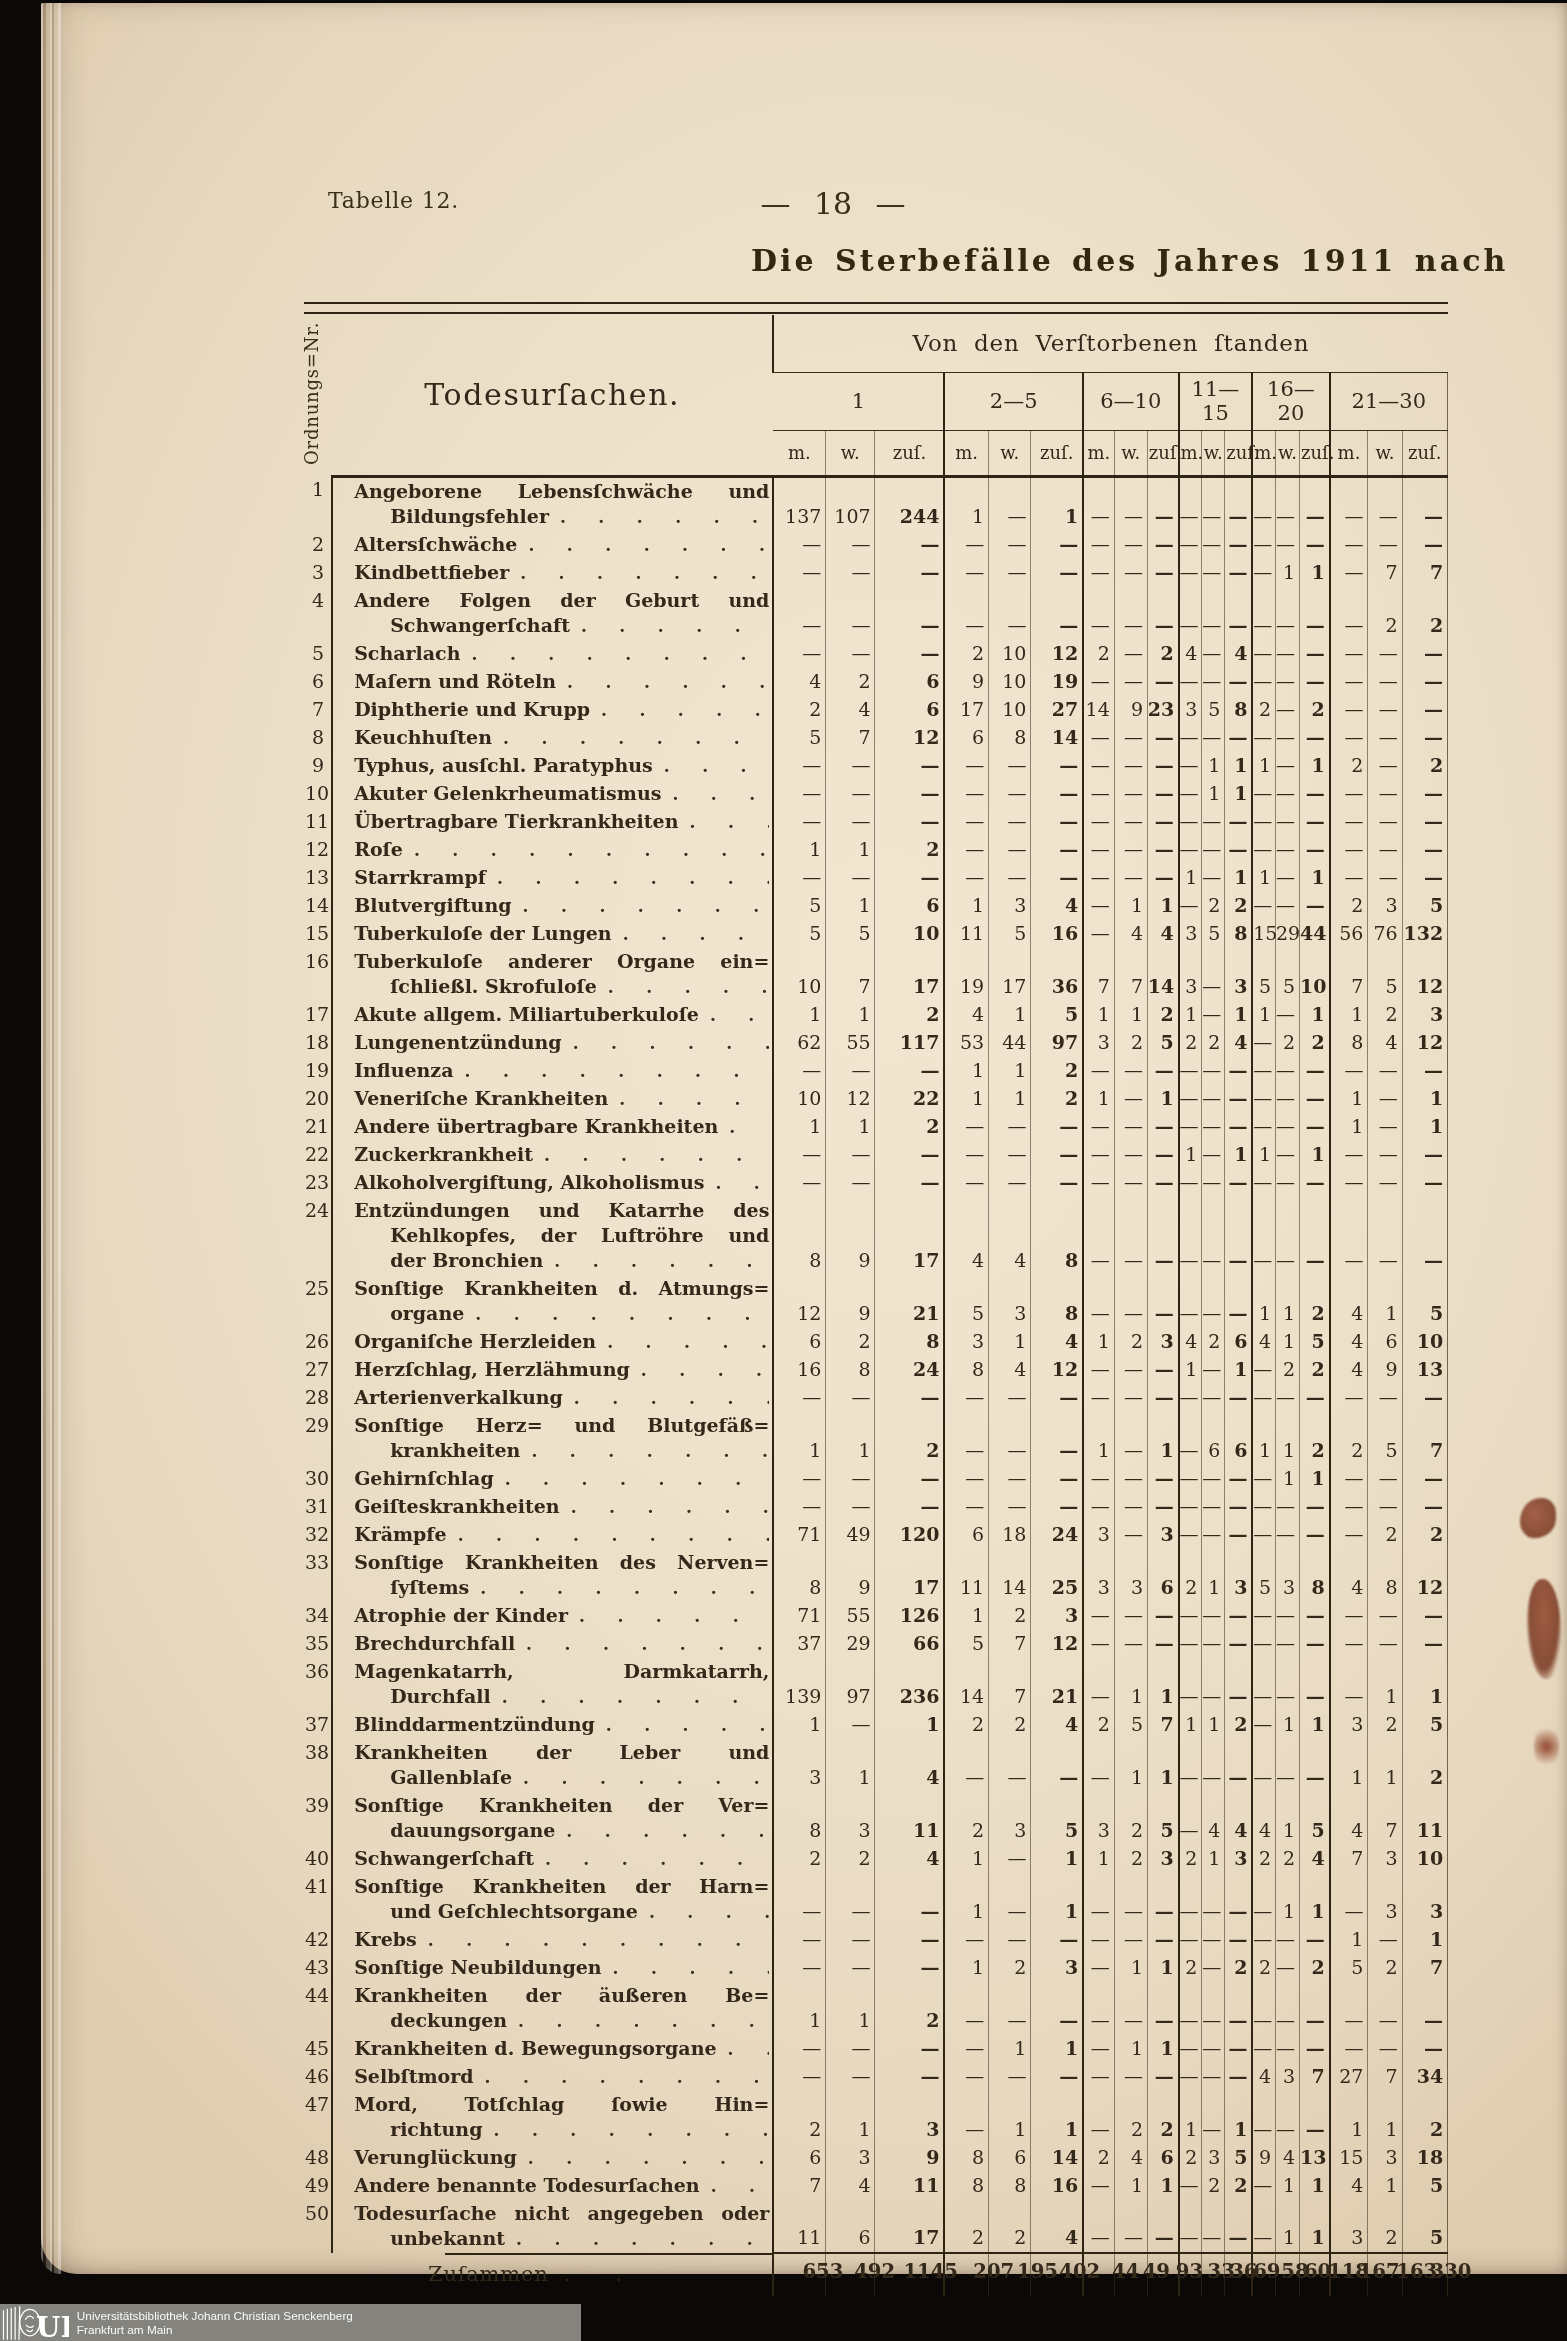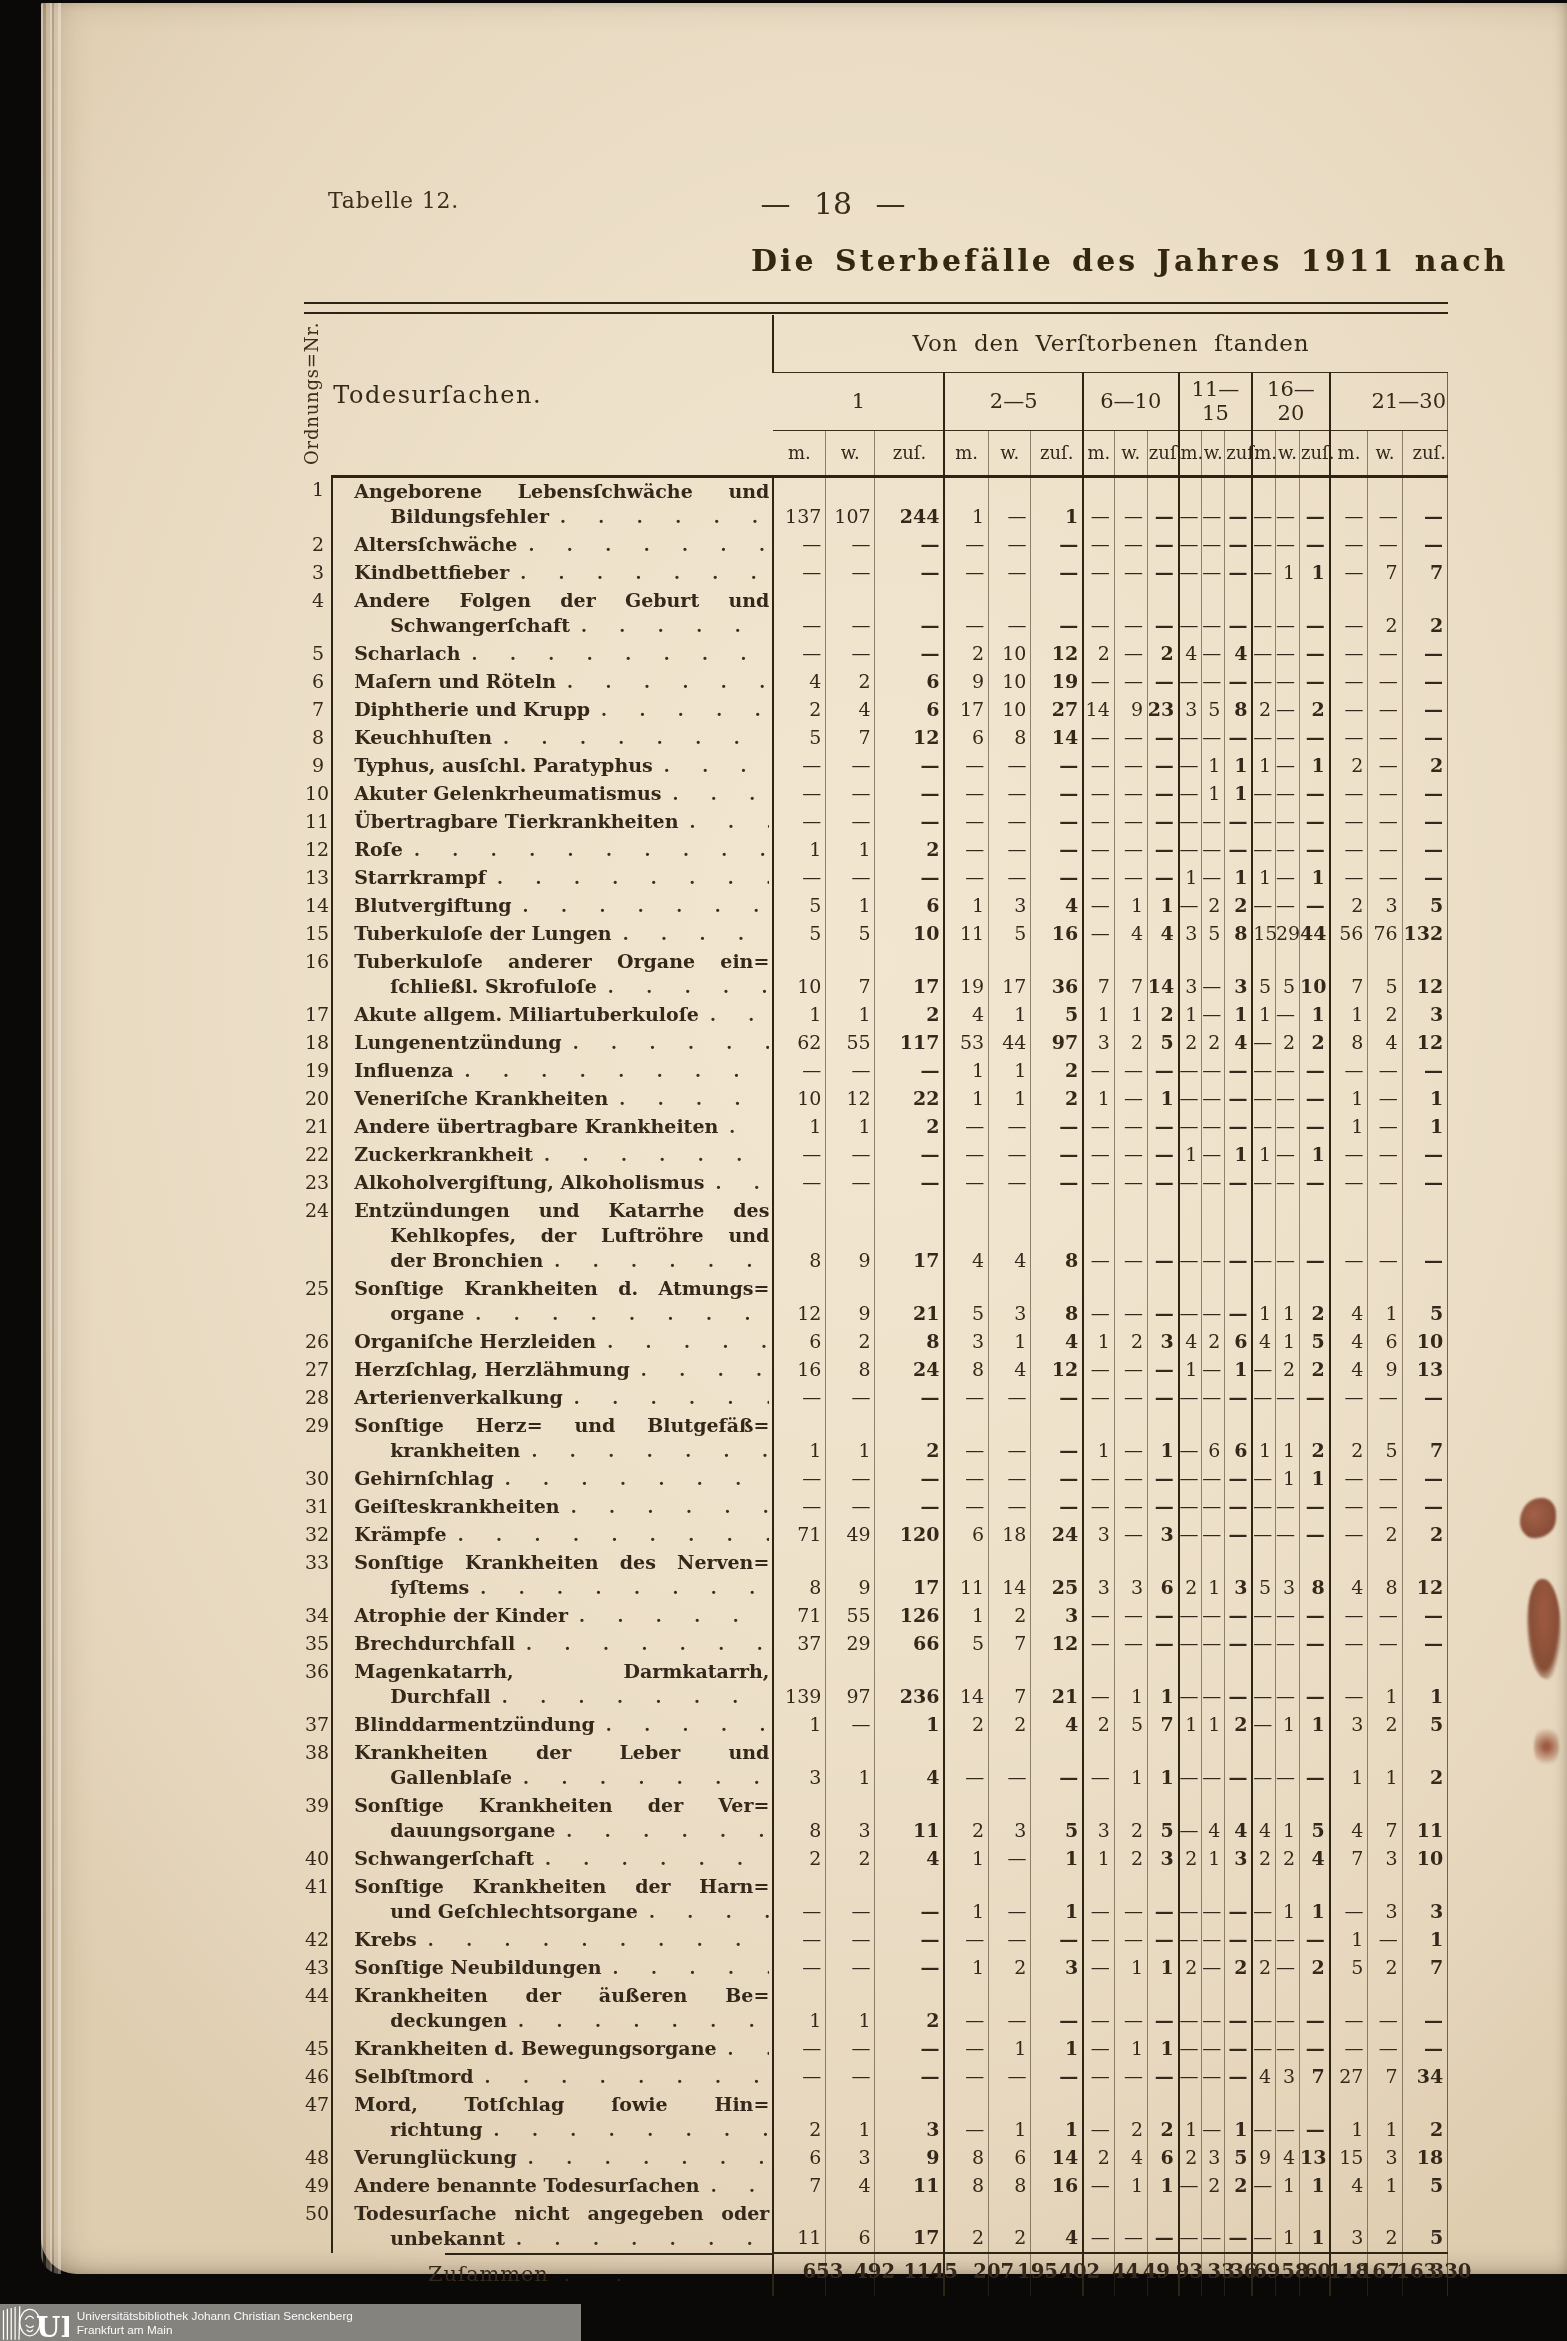--- a/index.html
+++ b/index.html
@@ -31,27 +31,27 @@
   #top-rule{height:7.8px;border-top:2.4px solid #2e2414;border-bottom:2.4px solid #2e2414;}
   table{border-collapse:collapse;table-layout:fixed;width:1144px;margin-top:0.8px;}
   td{overflow:visible;}
   
   .h1td{height:55px;text-align:center;vertical-align:middle;font-size:23px;word-spacing:7.8px;letter-spacing:0.8px;
         border-left:2.4px solid #2e2414;border-bottom:1.6px solid #3a2d1a;}
   .hcorner{position:relative;border-right:0;}
   .hcorner .rot{position:absolute;left:-3.1px;top:6.3px;height:144px;width:31px;
         writing-mode:vertical-rl;transform:rotate(180deg);font-size:18px;letter-spacing:0.8px;
         text-align:center;color:#3a2d1a;}
-  .hcauses{font-size:24px;letter-spacing:1.6px;text-align:left;vertical-align:middle;border-bottom:3.1px solid #2e2414;}
+  .hcauses{font-size:30px;letter-spacing:1.6px;text-align:center;vertical-align:middle;border-bottom:3.1px solid #2e2414;}
   .h2td{height:55px;text-align:center;vertical-align:middle;font-size:21px;border-bottom:1.6px solid #3a2d1a;}
   .h3td{height:42px;text-align:center;vertical-align:middle;font-size:18px;border-bottom:3.1px solid #2e2414;}
   
   .gsep{border-left:2.4px solid #2e2414;}
   .tsep{border-left:0.8px solid rgba(62,48,28,.55);}
-  .rend{border-right:0.8px solid rgba(62,48,28,.7);text-align:right;}
+  .rend{border-right:0.8px solid rgba(62,48,28,.7);}
   
   .nr{ text-align:right;padding-right:7px;vertical-align:top;font-size:19px;line-height:25px;}
   .lbl{vertical-align:top;padding-left:21px;padding-right:3.1px;border-left:2.4px solid #2e2414;border-right:2.4px solid #2e2414;
        font-size:19px;font-weight:bold;}
   .lline{line-height:25px;white-space:nowrap;}
   .lline.fill{text-align:justify;text-align-last:justify;white-space:normal;}
   .lline.cont{padding-left:36px;}
   .lline.last{display:flex;align-items:baseline;white-space:nowrap;}
   .dots{flex:1 1 auto;overflow:hidden;white-space:nowrap;letter-spacing:13.3px;padding-left:11px;
         font-size:17px;color:#3a2d1a;}

